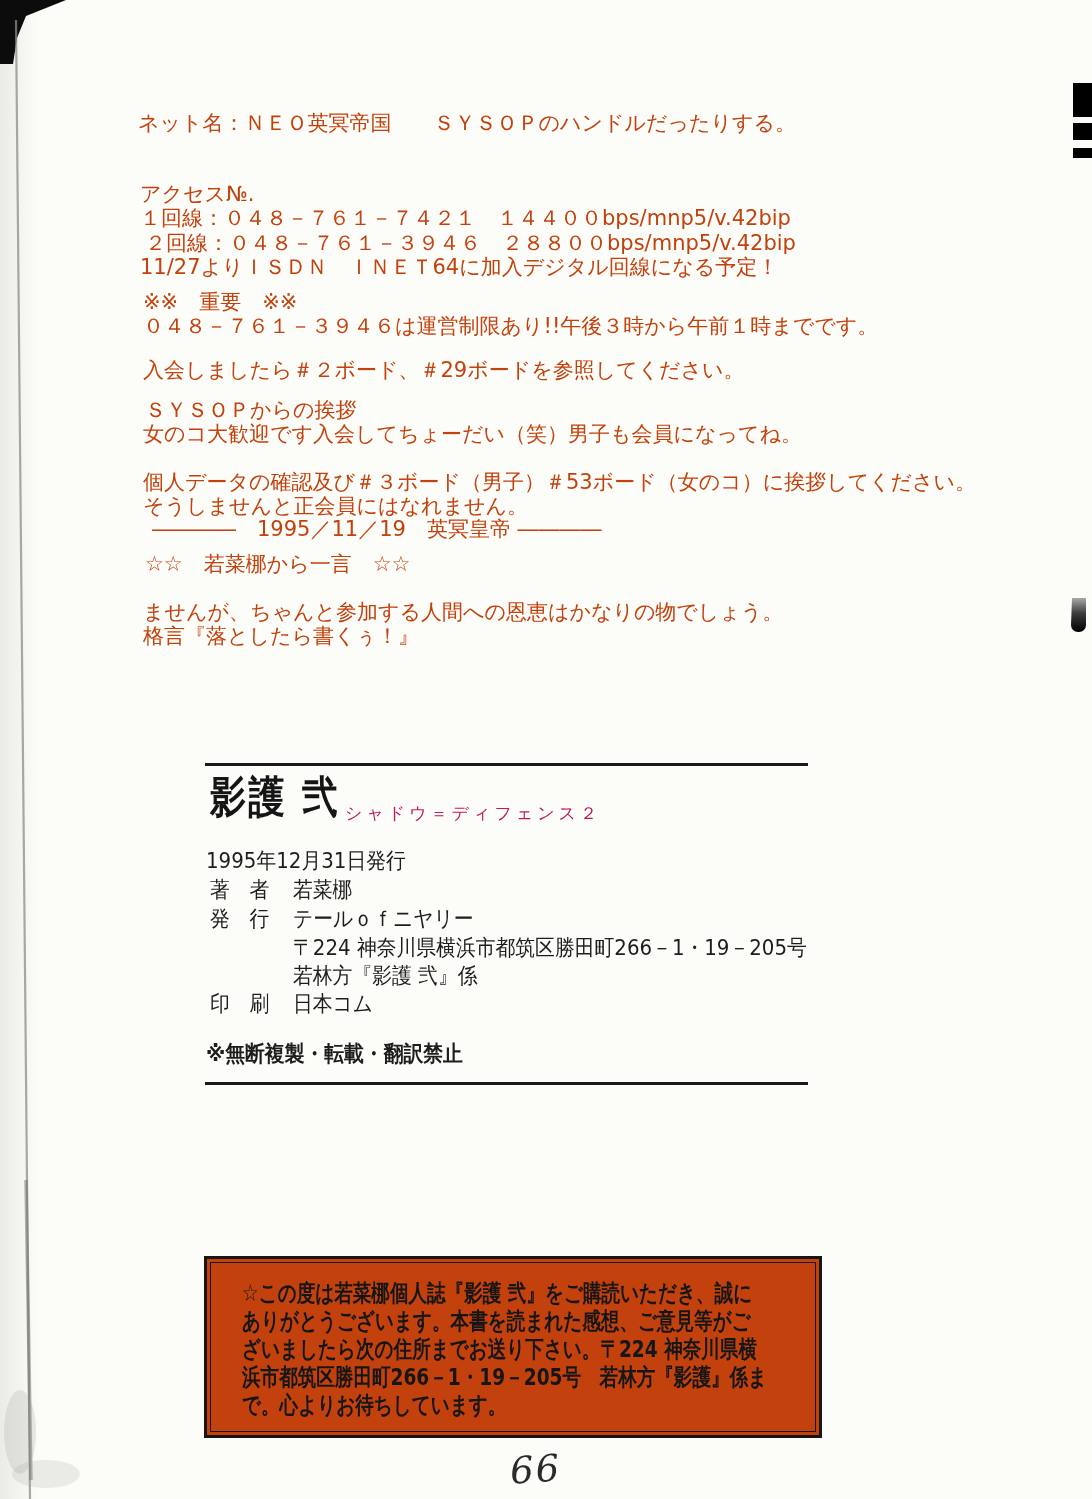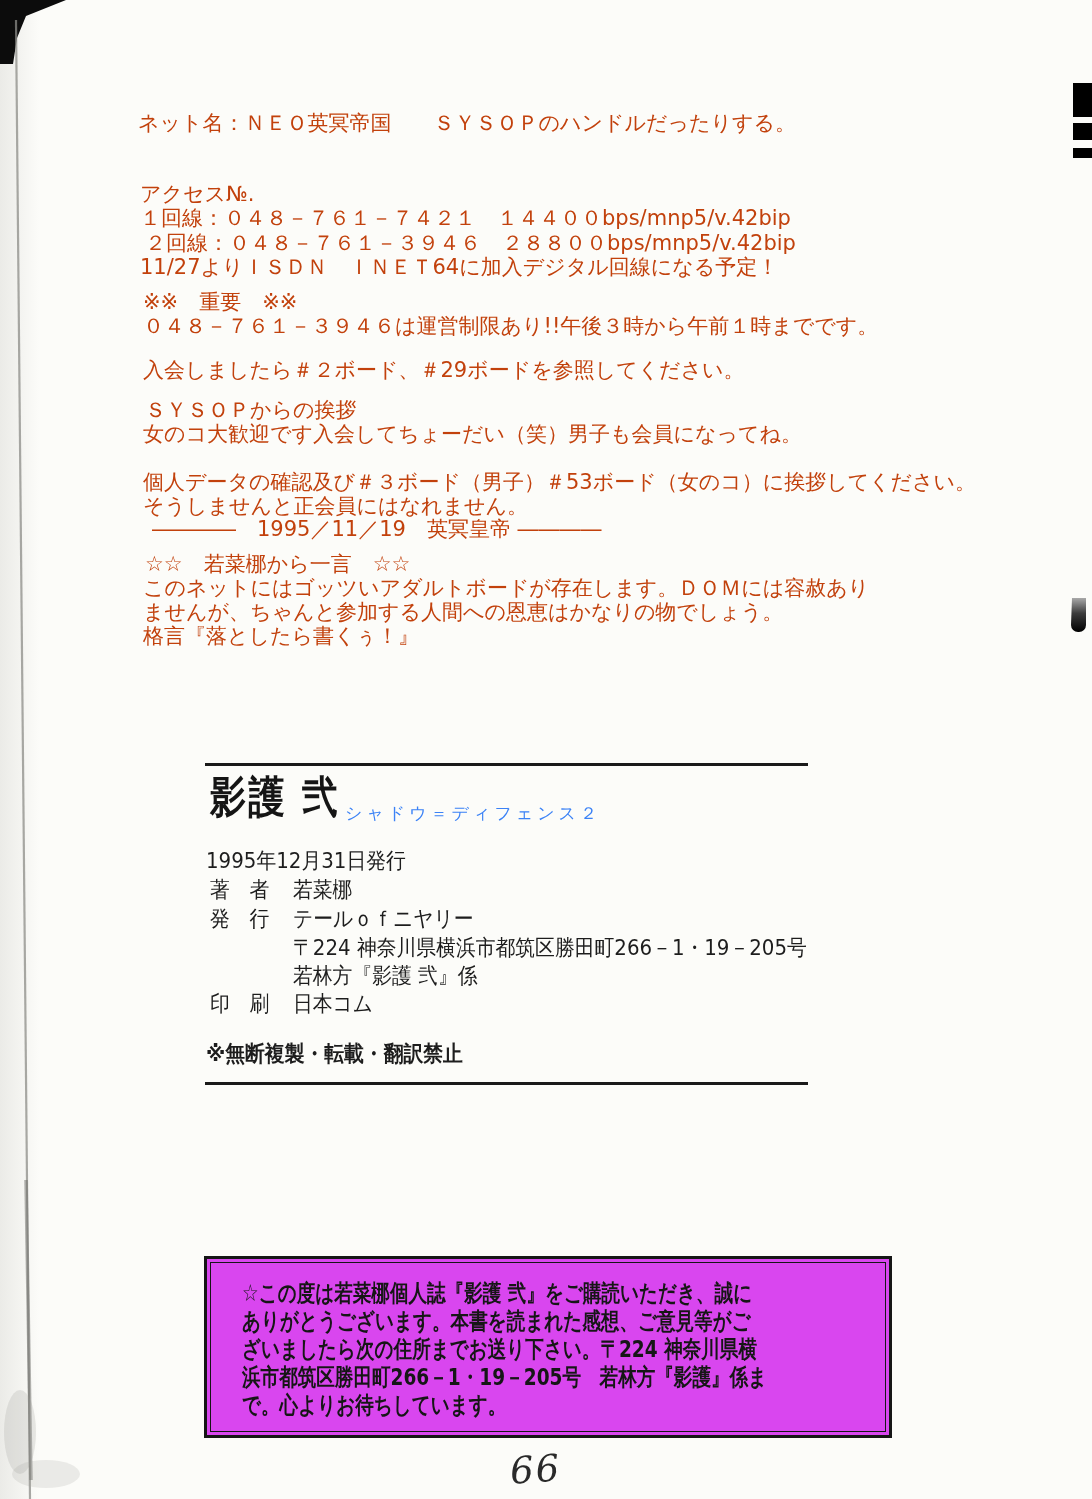--- a/index.html
+++ b/index.html
@@ -20,27 +20,27 @@
   }
   .rule { position:absolute; left:205px; width:603px; height:3px; background:#1a1a1a; }
   .title {
     position:absolute; left:210px; top:768px;
     font-family:"DejaVu Serif","Liberation Serif",serif;
     font-weight:bold; font-size:44px; letter-spacing:3px; white-space:pre;
     transform:scaleX(0.82); transform-origin:left top; color:#151515;
   }
   .subtitle {
     position:absolute; left:345px; top:802px; font-size:17px; letter-spacing:4px;
-    white-space:pre; color:#3b82f6;
+    white-space:pre; color:#be185d;
   }
   .col-ln { position:absolute; white-space:pre; font-size:22px; line-height:1.1;
     transform:scaleX(0.9); transform-origin:left top; }
   .fb-outer {
-    position:absolute; left:204px; top:1256px; width:688px;
-    border:3px solid #161616; padding:3px; box-sizing:border-box; background:#d946ef;
+    position:absolute; left:204px; top:1256px; width:618px;
+    border:3px solid #161616; padding:3px; box-sizing:border-box; background:#c2410c;
   }
   .fb-inner { border:1.6px solid #161616; padding:16px 14px 12px 31px; }
   .fb-line {
     white-space:pre; font-size:23.5px; font-weight:bold; line-height:28px;
     transform:scaleX(0.79); transform-origin:left top; color:#161616;
   }
   .page-num {
     position:absolute; left:510px; top:1448px;
     font-family:"DejaVu Serif","Liberation Serif",serif;
     font-style:italic; font-size:37px; color:#2a2a2a; transform:rotate(-4deg);
@@ -85,21 +85,20 @@
   <div class="ln" style="left:143px; top:314px">０４８－７６１－３９４６は運営制限あり!!午後３時から午前１時までです。</div>
   <div class="ln" style="left:143px; top:358px">入会しましたら＃２ボード、＃29ボードを参照してください。</div>
 
   <div class="ln" style="left:145px; top:398px">ＳＹＳＯＰからの挨拶</div>
   <div class="ln" style="left:143px; top:422px">女のコ大歓迎です入会してちょーだい（笑）男子も会員になってね。</div>
   <div class="ln" style="left:143px; top:470px">個人データの確認及び＃３ボード（男子）＃53ボード（女のコ）に挨拶してください。</div>
   <div class="ln" style="left:143px; top:494px">そうしませんと正会員にはなれません。</div>
   <div class="ln" style="left:152px; top:517px">――――　1995／11／19　英冥皇帝 ――――</div>
 
   <div class="ln" style="left:145px; top:552px">☆☆　若菜梛から一言　☆☆</div>
-  <div class="ln" style="left:143px; top:576px">このネットにはゴッツいアダルトボードが存在します。ＤＯＭには容赦あり</div>
   <div class="ln" style="left:143px; top:600px">ませんが、ちゃんと参加する人間への恩恵はかなりの物でしょう。</div>
   <div class="ln" style="left:143px; top:624px">格言『落としたら書くぅ！』</div>
 
   <div class="rule" style="top:763px"></div>
 
   <div class="title">影護 弐</div>
   <div class="subtitle">シャドウ＝ディフェンス２</div>
 
   <div class="col-ln" style="left:206px; top:849px">1995年12月31日発行</div>
 

